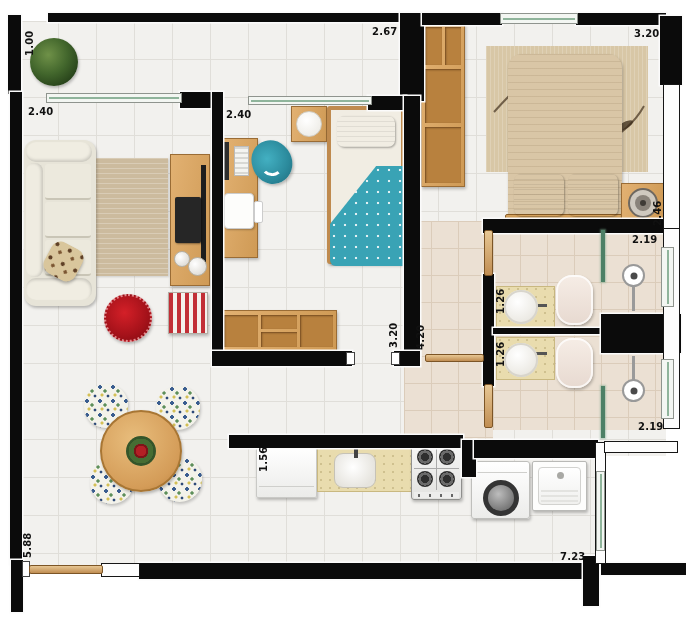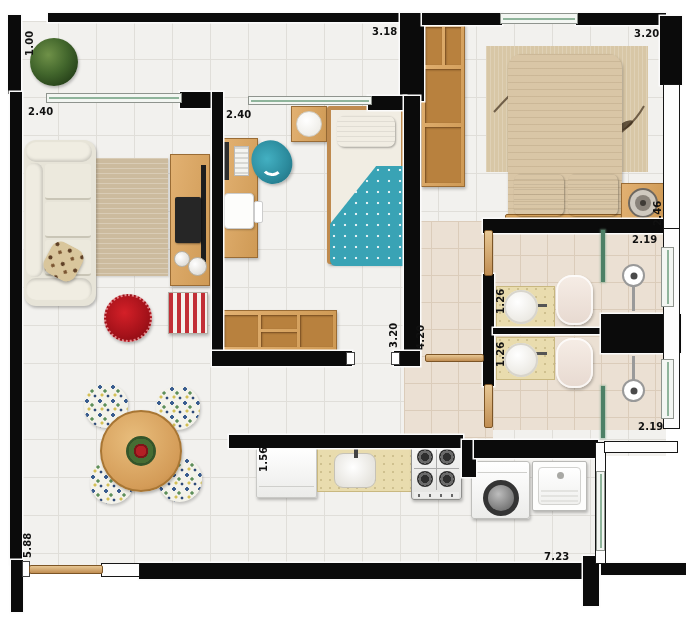--- a/index.html
+++ b/index.html
@@ -246,26 +246,26 @@
       <i></i>
     </div>
   <div class="door" style="left:29px;top:565px;width:74px;height:9px"></div>
   <div class="door" style="left:425px;top:354px;width:59px;height:8px"></div>
   <div class="door" style="left:484px;top:230px;width:9px;height:46px"></div>
   <div class="door" style="left:484px;top:384px;width:9px;height:44px"></div>
 
   <div class="dim v" style="left:24px;top:56px">1.00</div>
   <div class="dim" style="left:28px;top:106px">2.40</div>
   <div class="dim" style="left:226px;top:109px">2.40</div>
-  <div class="dim" style="left:372px;top:26px">3.18</div>
+  <div class="dim" style="left:372px;top:26px">2.67</div>
   <div class="dim" style="left:634px;top:28px">3.20</div>
   <div class="dim v" style="left:652px;top:226px">2.46</div>
   <div class="dim" style="left:632px;top:234px">2.19</div>
   <div class="dim v" style="left:495px;top:314px">1.26</div>
   <div class="dim v" style="left:495px;top:367px">1.26</div>
   <div class="dim" style="left:638px;top:421px">2.19</div>
   <div class="dim v" style="left:388px;top:348px">3.20</div>
   <div class="dim v" style="left:415px;top:350px">4.20</div>
   <div class="dim v" style="left:258px;top:472px">1.56</div>
   <div class="dim v" style="left:22px;top:558px">5.88</div>
-  <div class="dim" style="left:544px;top:551px">7.23</div>
+  <div class="dim" style="left:560px;top:551px">7.23</div>
 
 </div>
 
 </body></html>

